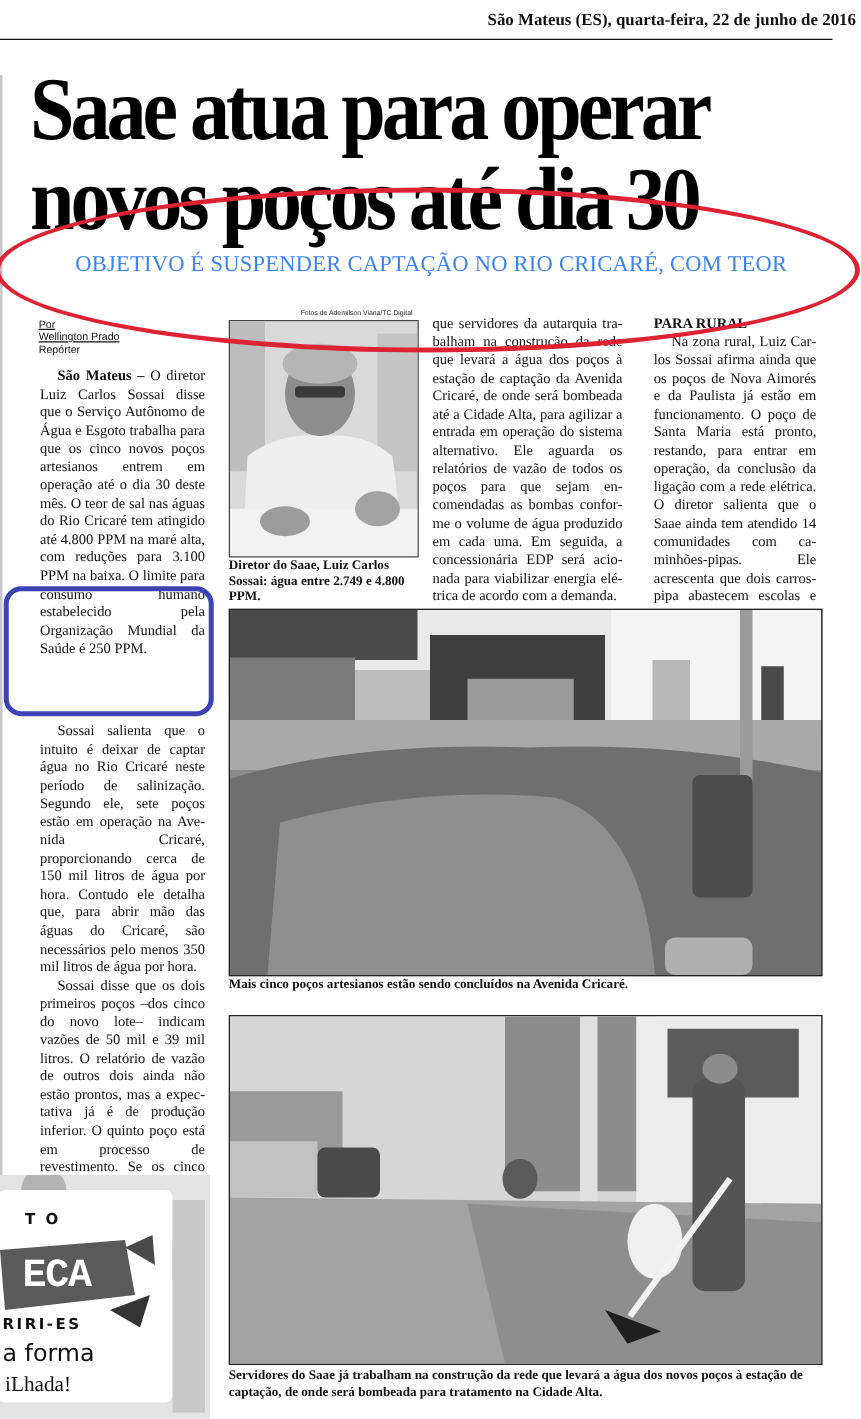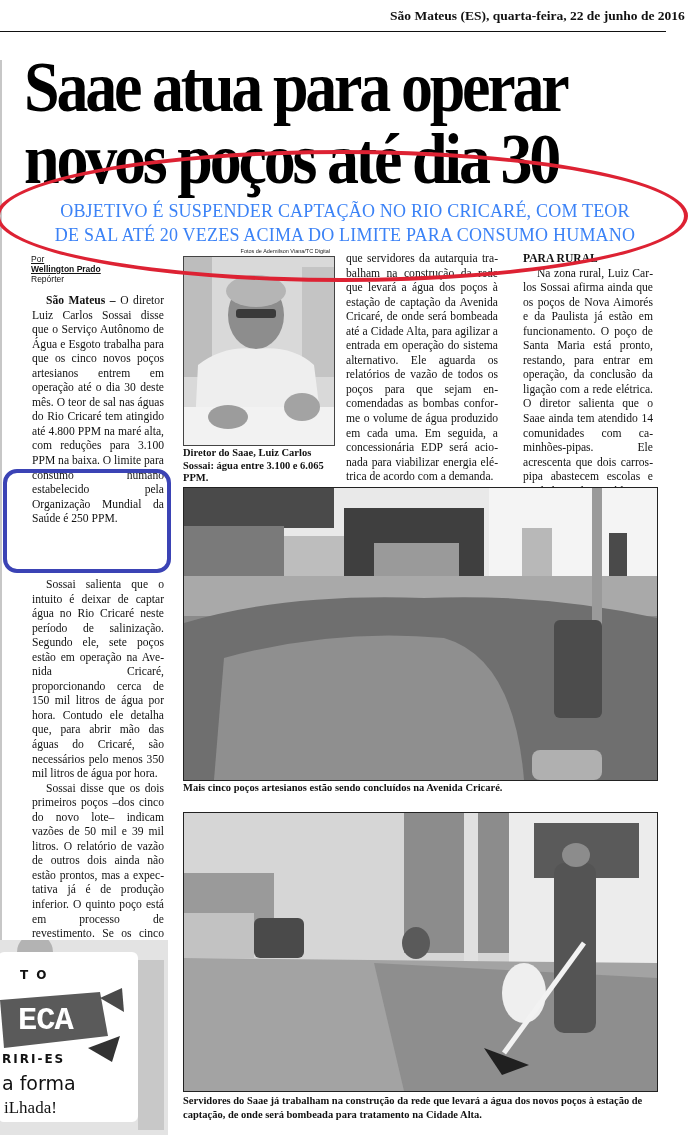--- a/index.html
+++ b/index.html
@@ -9,21 +9,21 @@
   .dateline { left: 390px; top: 8px; width: 276px; text-align: right; font-size: 13.5px; font-weight: bold; white-space: nowrap; }
   .header-rule { left: 0; top: 31px; width: 666px; height: 1px; background: #111; }
   .left-edge { left: 0; top: 60px; width: 2px; height: 880px; background: #c7c7c7; }
 
   .headline { left: 24px; top: 52px; width: 640px; font-family: "Liberation Serif", serif; font-weight: bold; font-size: 64px; line-height: 64px; letter-spacing: -3.2px; transform: scaleY(1.12); transform-origin: top left; color: #000; }
 
   .subhead { left: 10px; top: 199px; width: 670px; text-align: center; font-size: 18px; line-height: 24px; letter-spacing: 0.2px; color: #3b82f6; font-family: "Liberation Serif", serif; }
 
   .byline { left: 31px; top: 254px; font-family: "Liberation Sans", sans-serif; font-size: 8.5px; line-height: 10px; }
   .byline .u { text-decoration: underline; }
-  .byline .b { font-weight: bold; text-align: center; }
+  .byline .b { font-weight: normal; text-align: center; }
 
   .col { font-size: 11.6px; line-height: 14.55px; text-align: justify; hyphens: manual; }
   .col p { margin: 0; text-indent: 14px; }
   .col p.noind { text-indent: 0; }
   .col1 { left: 32px; top: 294px; width: 132px; }
   .col1b { left: 32px; top: 578px; width: 132px; }
   .col3 { left: 346px; top: 252px; width: 152px; }
   .col4 { left: 523px; top: 252px; width: 130px; }
   .col4 .sec { font-weight: bold; font-size: 11.6px; text-indent: 0; }
 
@@ -48,21 +48,20 @@
 <div class="abs header-rule"></div>
 <div class="abs left-edge"></div>
 
 <div class="abs headline">
   <div>Saae atua para operar</div>
   <div>novos poços até dia 30</div>
 </div>
 
 <div class="abs subhead">
   <div>OBJETIVO É SUSPENDER CAPTAÇÃO NO RIO CRICARÉ, COM TEOR</div>
-  <div>DE SAL ATÉ 20 VEZES ACIMA DO LIMITE PARA CONSUMO HUMANO</div>
 </div>
 
 <div class="abs byline">
   <div class="u">Por</div>
   <div class="u b">Wellington Prado</div>
   <div>Repórter</div>
 </div>
 
 <div class="abs col col1">
   <p><b>São Mateus –</b><span> O diretor Luiz Carlos Sossai disse que o Servi­ço Autônomo de Água e Esgoto trabalha para que os cinco no­vos poços artesianos entrem em operação até o dia 30 deste mês. O teor de sal nas águas do Rio Cricaré tem atingido até 4.800 PPM na maré alta, com redu­ções para 3.100 PPM na baixa. O limite para consumo humano estabelecido pela Organização Mundial da Saúde é 250 PPM.</span></p>
@@ -82,21 +81,21 @@
     <rect x="118" y="10" width="32" height="110" fill="#c4c4c4"></rect>
     <ellipse cx="72" cy="58" rx="28" ry="34" fill="#8d8d8d"></ellipse>
     <ellipse cx="72" cy="34" rx="30" ry="16" fill="#b5b5b5"></ellipse>
     <rect x="52" y="52" width="40" height="9" rx="3" fill="#3a3a3a"></rect>
     <path d="M10 188 L14 108 Q40 88 72 92 Q108 88 130 108 L140 188 Z" fill="#eeeeee"></path>
     <rect x="0" y="150" width="150" height="38" fill="#f2f2f2"></rect>
     <ellipse cx="44" cy="160" rx="20" ry="12" fill="#9c9c9c"></ellipse>
     <ellipse cx="118" cy="150" rx="18" ry="14" fill="#a3a3a3"></ellipse>
   </svg>
 </div>
-<div class="abs cap1">Diretor do Saae, Luiz Carlos Sossai: água entre 3.100 e 6.065 PPM.</div>
+<div class="abs cap1">Diretor do Saae, Luiz Carlos Sossai: água entre 2.749 e 4.800 PPM.</div>
 
 <div class="abs col col3">
   <p class="noind">que servidores da autarquia tra­balham na construção da rede que levará a água dos poços à estação de captação da Avenida Cricaré, de onde será bombea­da até a Cidade Alta, para agi­lizar a entrada em operação do sistema alternativo. Ele aguar­da os relatórios de vazão de to­dos os poços para que sejam en­comendadas as bombas confor­me o volume de água produzi­do em cada uma. Em seguida, a concessionária EDP será acio­nada para viabilizar energia elé­trica de acordo com a demanda.</p>
 </div>
 
 <div class="abs col col4">
   <p class="sec">PARA RURAL</p>
   <p>Na zona rural, Luiz Car­los Sossai afirma ainda que os poços de Nova Aimorés e da Paulista já estão em funciona­mento. O poço de Santa Ma­ria está pronto, restando, pa­ra entrar em operação, da con­clusão da ligação com a re­de elétrica. O diretor salien­ta que o Saae ainda tem aten­dido 14 comunidades com ca­minhões-pipas. Ele acrescen­ta que dois carros-pipa abas­tecem escolas e unidades de saúde na Cidade.</p>
 </div>
 

